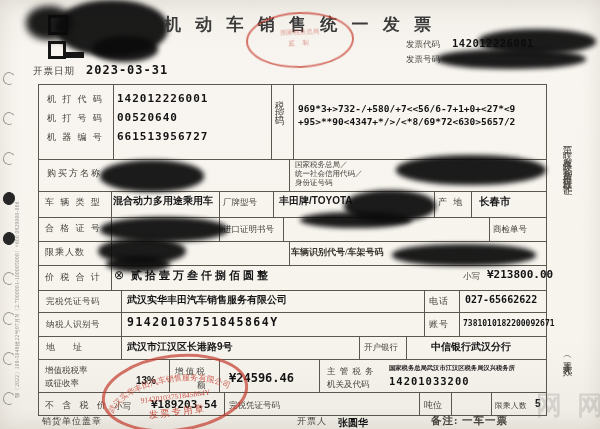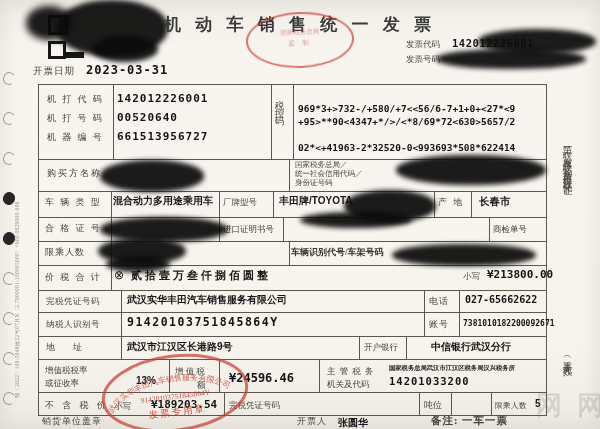--- a/index.html
+++ b/index.html
@@ -111,21 +111,20 @@
 
     <div class="abs lbl" style="left:8px;top:10px;letter-spacing:2px;">机 打 代 码</div>
     <div class="abs num" style="left:78px;top:8px;font-size:11px;letter-spacing:1px;">142012226001</div>
     <div class="abs lbl" style="left:8px;top:29px;letter-spacing:2px;">机 打 号 码</div>
     <div class="abs num" style="left:78px;top:27px;font-size:11px;letter-spacing:1px;">00520640</div>
     <div class="abs lbl" style="left:8px;top:48px;letter-spacing:2px;">机 器 编 号</div>
     <div class="abs num" style="left:78px;top:46px;font-size:11px;letter-spacing:1px;">661513956727</div>
     <div class="abs lbl vtext" style="left:235px;top:8px;height:62px;font-size:9.5px;letter-spacing:8px;">税控码</div>
     <div class="abs num" style="left:259px;top:19px;font-size:9.5px;">969*3+&gt;732-/+580/+7&lt;&lt;56/6-7+1+0+&lt;27*&lt;9</div>
     <div class="abs num" style="left:259px;top:32px;font-size:9.5px;">+95&gt;**90&lt;4347+*/&gt;/&lt;*8/69*72&lt;630&gt;5657/2</div>
-    <div class="abs num" style="left:259px;top:58px;font-size:9.5px;">02*&lt;+41963-2*32520-0&lt;993693*508*622414</div>
 
     <div class="abs lbl" style="left:8px;top:84px;letter-spacing:2px;">购买方名称</div>
     <div class="abs xs" style="left:256px;top:76px;">国家税务总局／</div>
     <div class="abs xs" style="left:256px;top:85px;">统一社会信用代码／</div>
     <div class="abs xs" style="left:256px;top:94px;">身份证号码</div>
 
     <div class="abs lbl" style="left:6px;top:113px;letter-spacing:2px;">车 辆 类 型</div>
     <div class="abs val" style="left:74px;top:111px;">混合动力多用途乘用车</div>
     <div class="abs sm" style="left:184px;top:113px;">厂牌型号</div>
     <div class="abs val" style="left:240px;top:111px;">丰田牌/TOYOTA</div>

